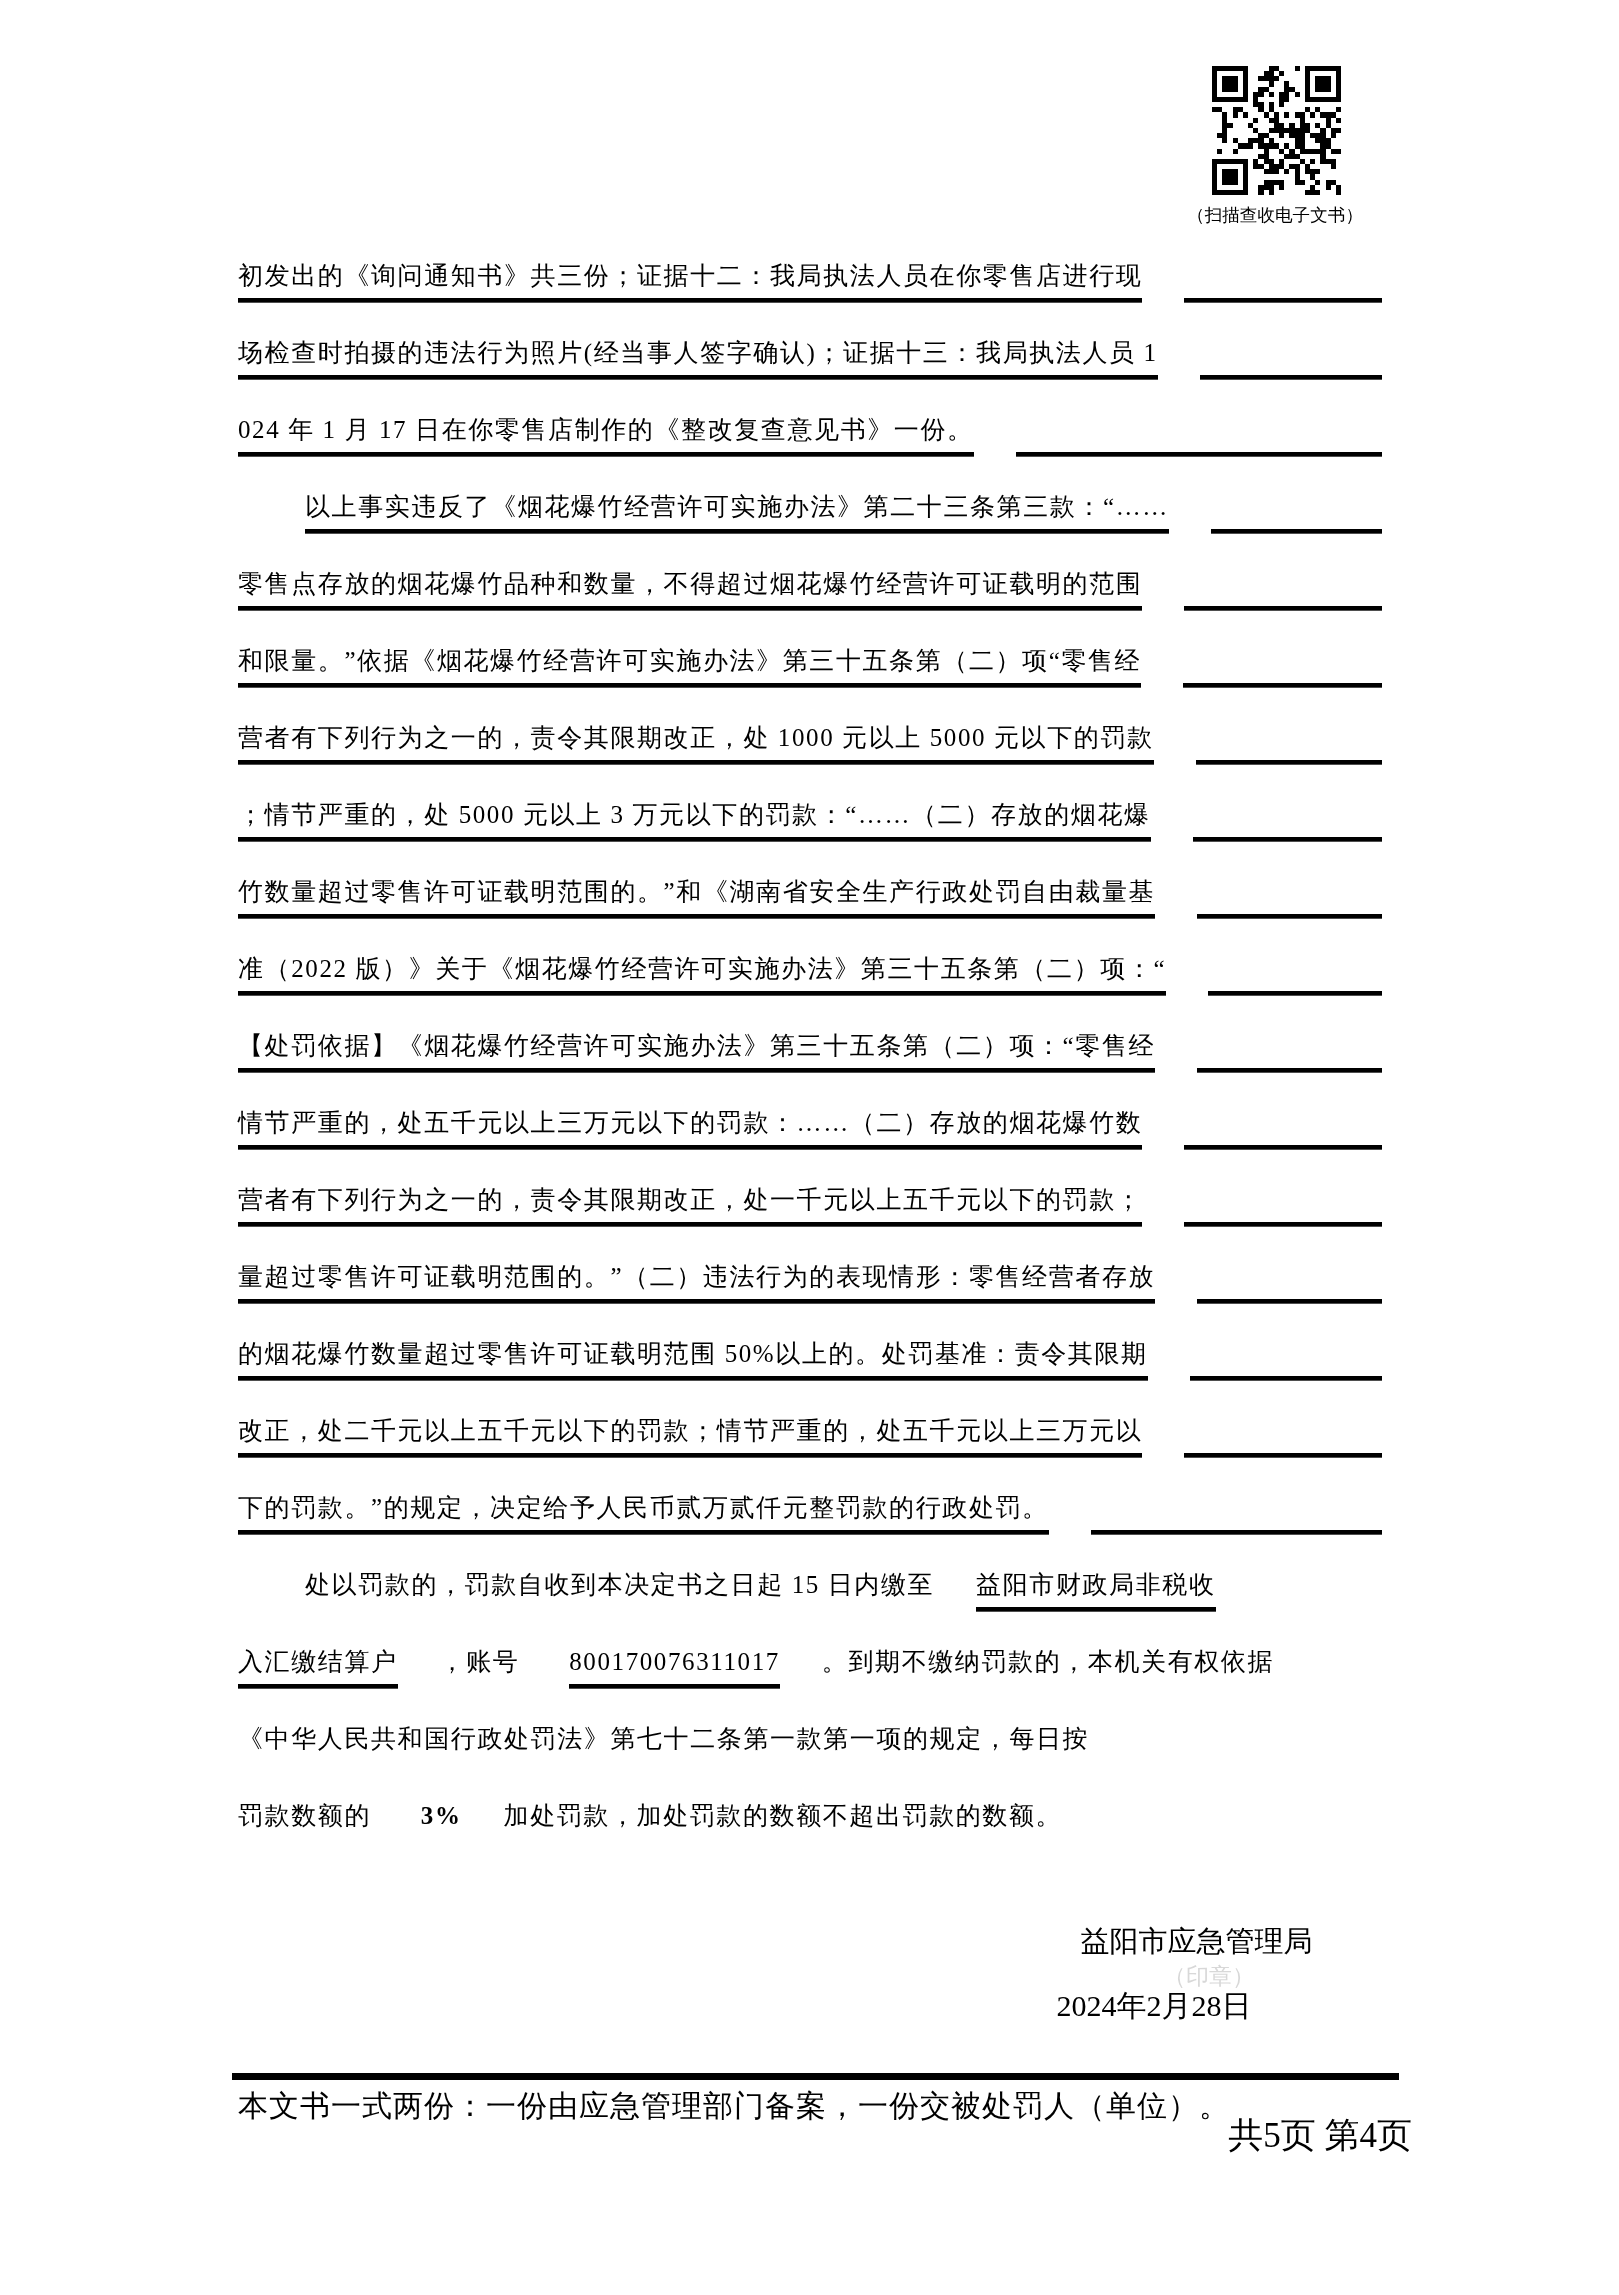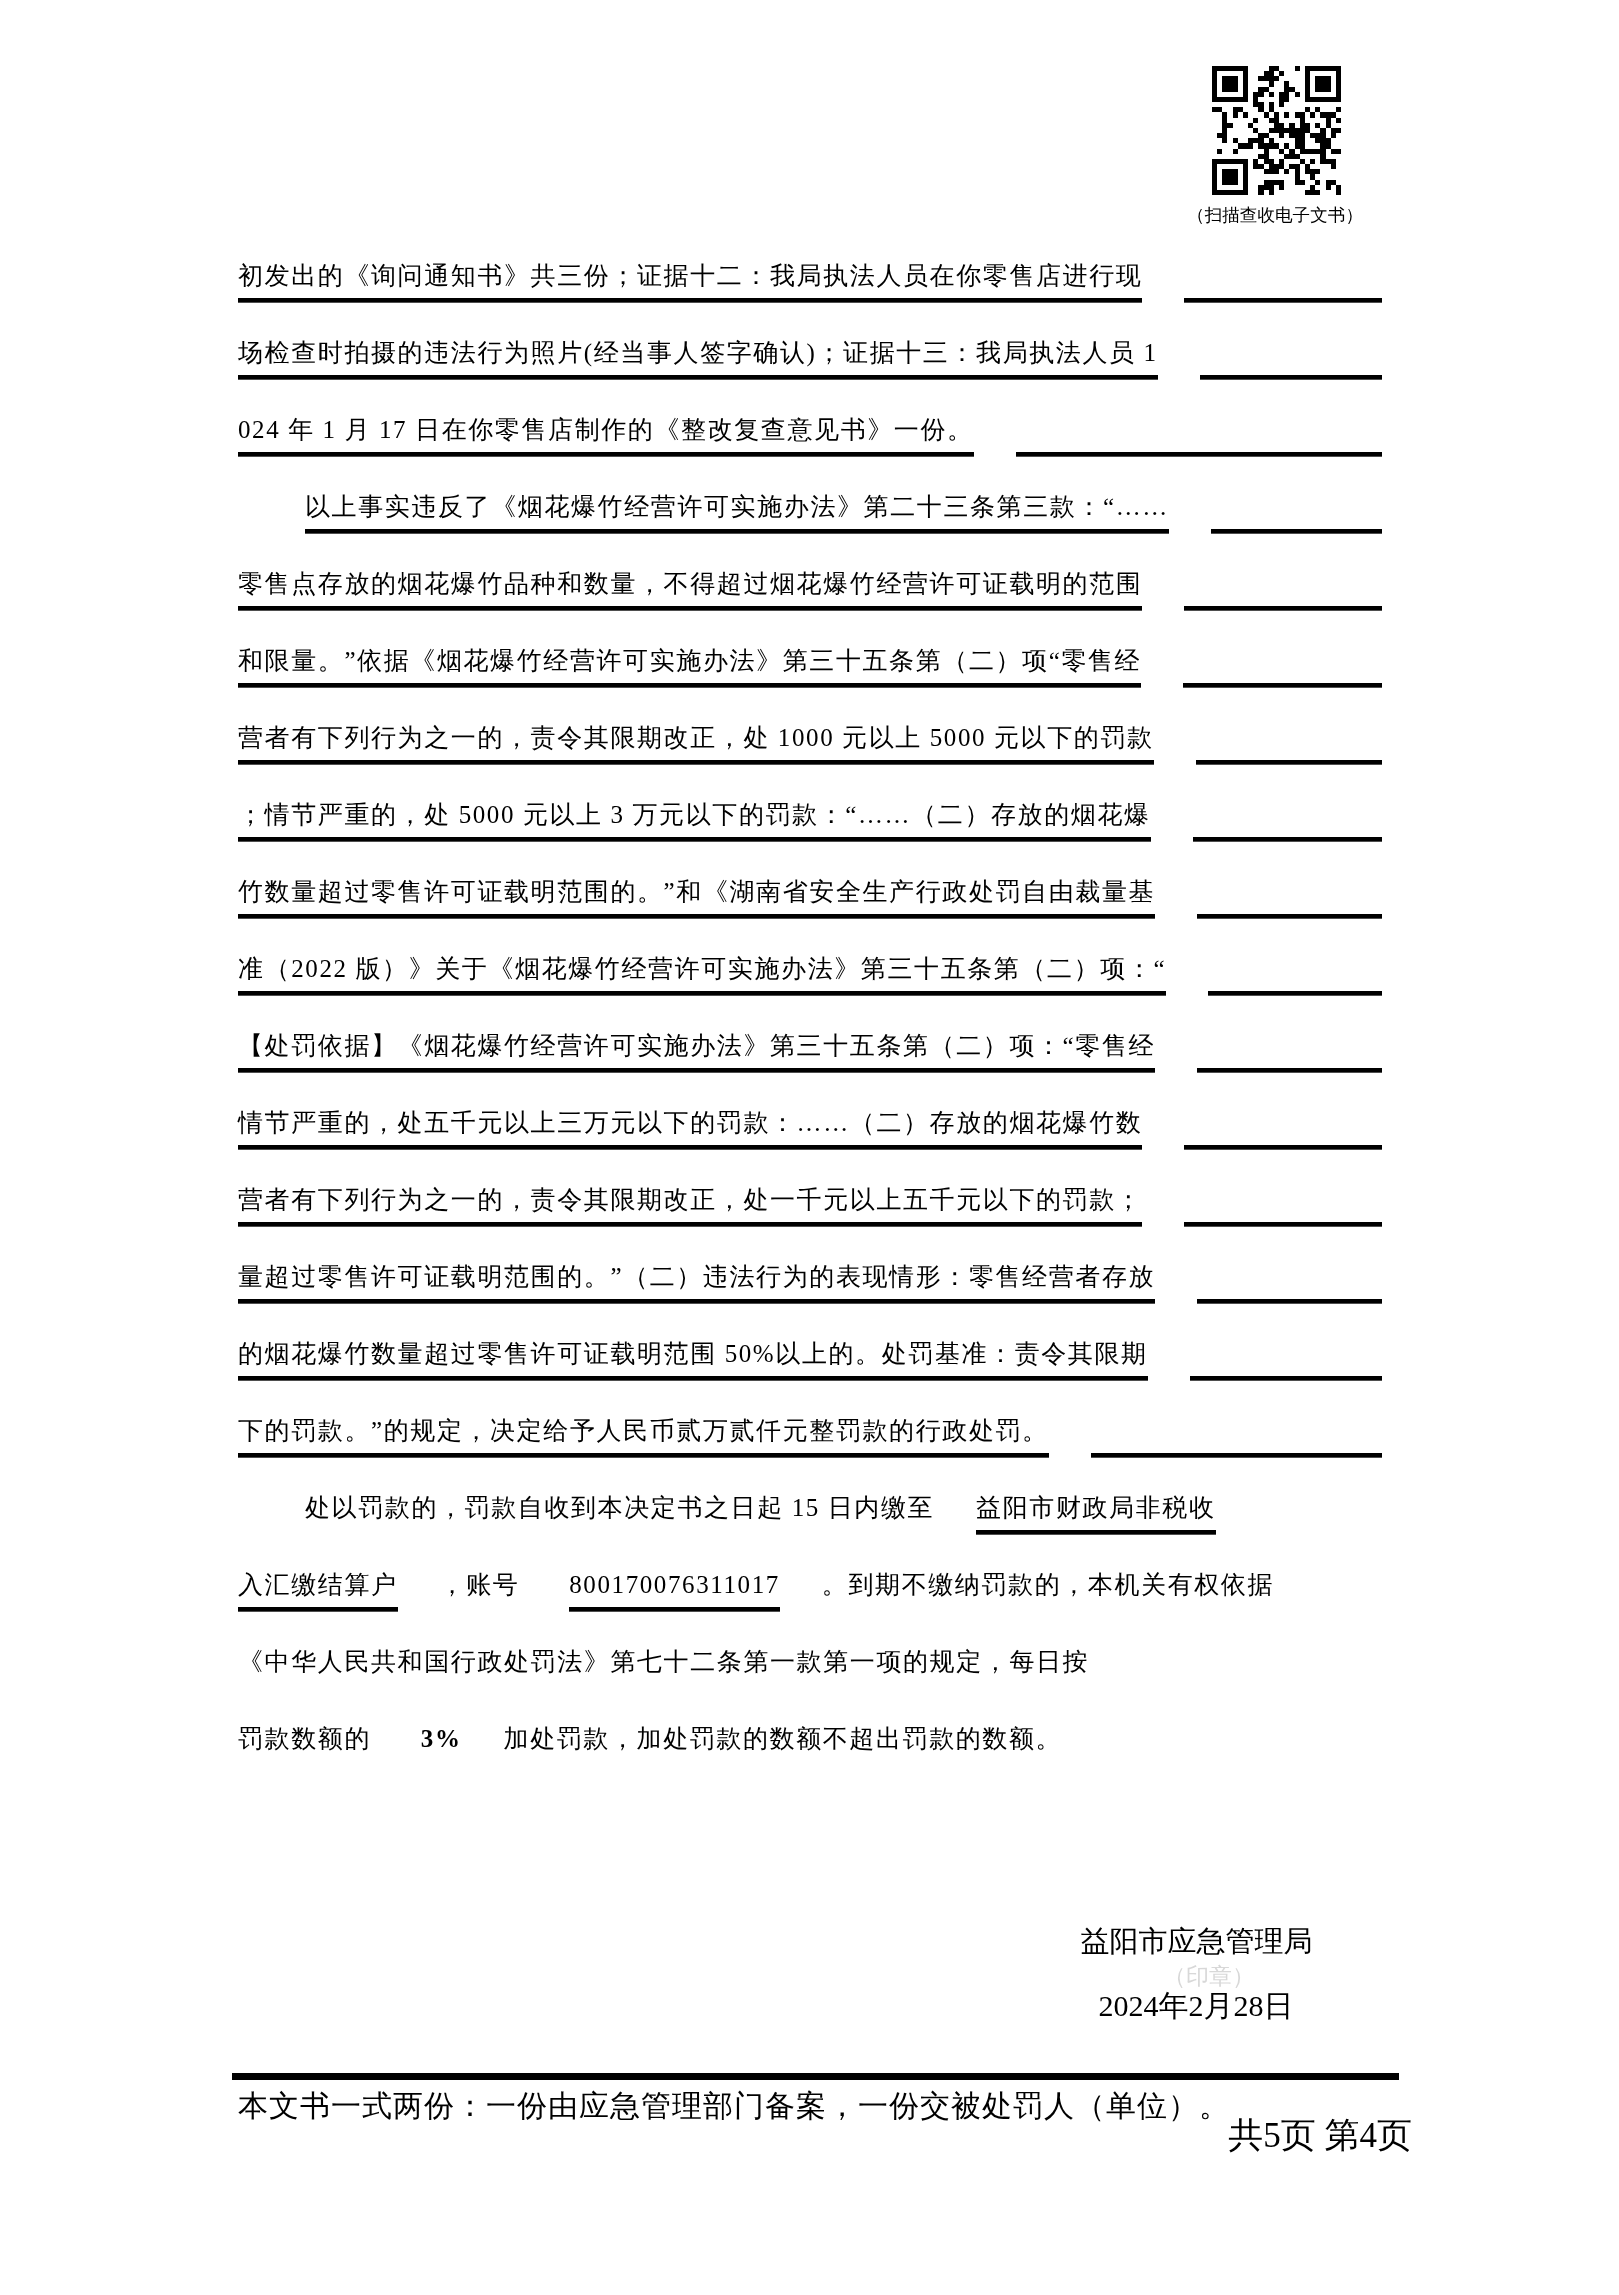--- a/index.html
+++ b/index.html
@@ -34,21 +34,21 @@
   
   .sig-agency{
     position:absolute;left:1080px;top:1925px;width:233px;
     font-size:29px;line-height:33px;text-align:center;white-space:nowrap;
   }
   .sig-seal{
     position:absolute;left:1160px;top:1964px;width:98px;
     font-size:23px;line-height:26px;color:#d8d8d8;text-align:center;white-space:nowrap;
   }
   .sig-date{
-    position:absolute;left:1085px;top:1989px;width:222px;
+    position:absolute;left:1043px;top:1989px;width:222px;
     font-size:30px;line-height:34px;text-align:center;white-space:nowrap;
   }
   
   .footer-rule{position:absolute;left:232px;top:2073px;width:1167px;height:6.7px;background:#000;}
   .footer-note{
     position:absolute;left:238px;top:2088px;width:1174px;
     font-size:30px;line-height:35px;letter-spacing:1px;white-space:nowrap;
   }
   .footer-page{
     position:absolute;left:238px;top:2119px;width:1174px;text-align:right;
@@ -268,20 +268,21 @@
       <div class="line"><span class="seg u">和限量。”依据《烟花爆竹经营许可实施办法》第三十五条第（二）项“零售经</span><span class="fill"></span></div>
       <div class="line"><span class="seg u">营者有下列行为之一的，责令其限期改正，处 1000 元以上 5000 元以下的罚款</span><span class="fill"></span></div>
       <div class="line"><span class="seg u">；情节严重的，处 5000 元以上 3 万元以下的罚款：“……（二）存放的烟花爆</span><span class="fill"></span></div>
       <div class="line"><span class="seg u">竹数量超过零售许可证载明范围的。”和《湖南省安全生产行政处罚自由裁量基</span><span class="fill"></span></div>
       <div class="line"><span class="seg u">准（2022 版）》关于《烟花爆竹经营许可实施办法》第三十五条第（二）项：“</span><span class="fill"></span></div>
       <div class="line"><span class="seg u">【处罚依据】《烟花爆竹经营许可实施办法》第三十五条第（二）项：“零售经</span><span class="fill"></span></div>
       <div class="line"><span class="seg u">情节严重的，处五千元以上三万元以下的罚款：……（二）存放的烟花爆竹数</span><span class="fill"></span></div>
       <div class="line"><span class="seg u">营者有下列行为之一的，责令其限期改正，处一千元以上五千元以下的罚款；</span><span class="fill"></span></div>
       <div class="line"><span class="seg u">量超过零售许可证载明范围的。”（二）违法行为的表现情形：零售经营者存放</span><span class="fill"></span></div>
       <div class="line"><span class="seg u">的烟花爆竹数量超过零售许可证载明范围 50%以上的。处罚基准：责令其限期</span><span class="fill"></span></div>
+      <div class="line"><span class="seg u">改正，处二千元以上五千元以下的罚款；情节严重的，处五千元以上三万元以</span><span class="fill"></span></div>
       <div class="line"><span class="seg u">下的罚款。”的规定，决定给予人民币贰万贰仟元整罚款的行政处罚。</span><span class="fill"></span></div>
       <div class="line indent"><span class="seg">处以罚款的，罚款自收到本决定书之日起 15 日内缴至</span><span class="seg u">益阳市财政局非税收</span></div>
       <div class="line"><span class="seg u">入汇缴结算户</span><span class="seg">，账号 </span><span class="seg u">800170076311017</span><span class="seg">。到期不缴纳罚款的，本机关有权依据</span></div>
       <div class="line"><span class="seg">《中华人民共和国行政处罚法》第七十二条第一款第一项的规定，每日按</span></div>
       <div class="line"><span class="seg">罚款数额的 </span><span class="seg b">3%</span><span class="seg">加处罚款，加处罚款的数额不超出罚款的数额。</span></div>
     </div>
 
   <div class="sig-agency">益阳市应急管理局</div>
   <div class="sig-seal">（印章）</div>
   <div class="sig-date">2024年2月28日</div>

